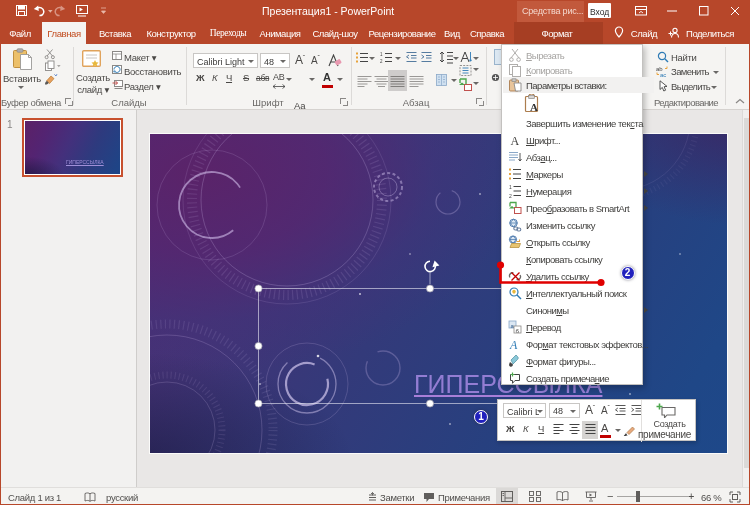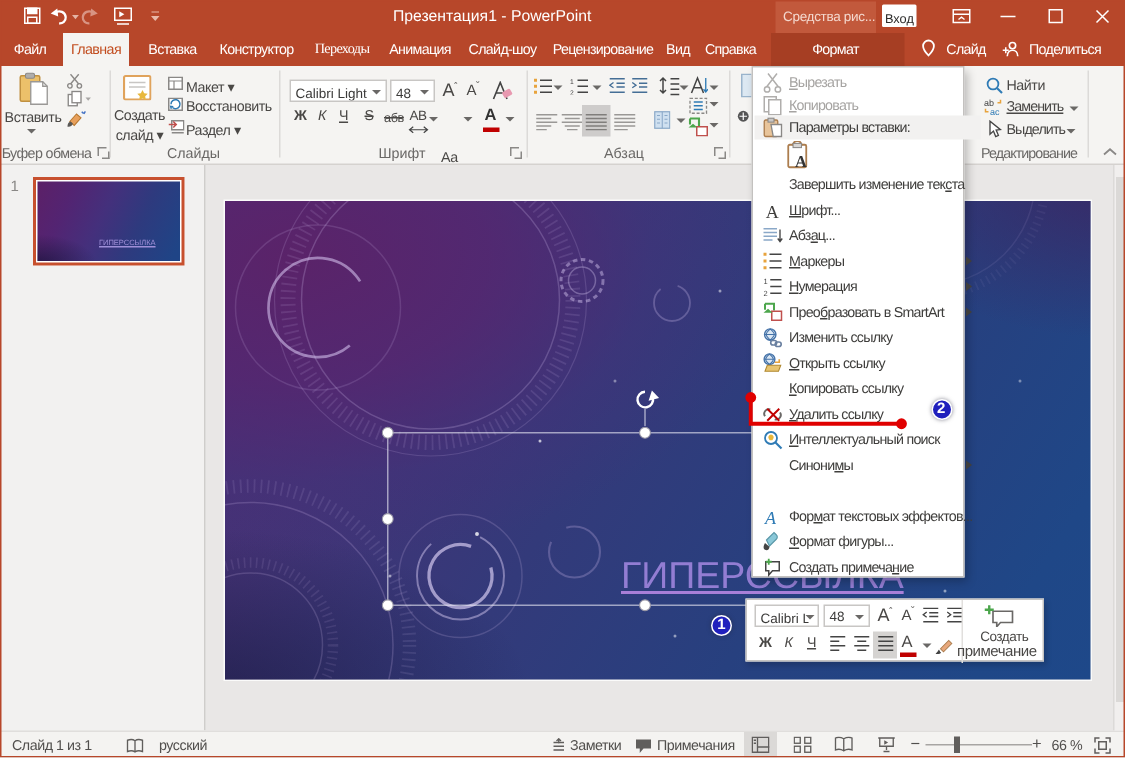--- a/index.html
+++ b/index.html
@@ -295,21 +295,21 @@
   <svg class="abs" style="left:657px;top:7px" width="12" height="12" viewBox="0 0 12 12">
     <circle cx="5" cy="5" r="3.6" fill="none" stroke="#2f7bb5" stroke-width="1.2"></circle>
     <path d="M7.8 7.8 L11 11" stroke="#2f7bb5" stroke-width="1.4"></path>
   </svg>
   <span class="rtxt" style="left:671px;top:8px;">Найти</span>
   <svg class="abs" style="left:655px;top:21px" width="14" height="12" viewBox="0 0 14 12">
     <text x="1" y="5.5" font-size="6" fill="#444" font-family="Liberation Sans">ab</text>
     <text x="5" y="11.5" font-size="6" fill="#2f7bb5" font-family="Liberation Sans">ac</text>
     <path d="M2 7.5 l0 2 l2 0 M10 3.5 l2 0 l0 -2" stroke="#e8a33c" fill="none" stroke-width="1"></path>
   </svg>
-  <span class="rtxt" style="left:671px;top:22px;letter-spacing:-0.6px;text-decoration:underline;">Заменить</span>
+  <span class="rtxt" style="left:671px;top:22px;letter-spacing:-0.6px;">Заменить</span>
   <div class="darr" style="left:713px;top:27px;"></div>
   <svg class="abs" style="left:658px;top:36px" width="10" height="12" viewBox="0 0 10 12">
     <path d="M2 0.8 L2 9.5 L4.3 7.4 L5.8 11 L7.6 10.2 L6.1 6.7 L9 6.4 Z" fill="#fff" stroke="#444" stroke-width="0.9"></path>
   </svg>
   <span class="rtxt" style="left:671px;top:37px;letter-spacing:-0.6px;">Выделить</span>
   <div class="darr" style="left:711px;top:42px;"></div>
 </div>
 
 <div class="abs" id="panel">
   <span class="abs" style="left:7px;top:9px;font-size:10px;color:#8a8886;">1</span>
@@ -514,20 +514,29 @@
         <circle cx="6" cy="6" r="4" fill="none" stroke="#2f7bb5" stroke-width="1.2"></circle>
         <path d="M9 9 L13 13" stroke="#2f7bb5" stroke-width="1.4"></path>
         <path d="M4.5 6.5 a1.8 1.8 0 1 1 3 0 l-0.6 1 l-1.8 0 z" fill="#e8b83c"></path>
       </svg>
     <span class="t"><u>И</u>нтеллектуальный поиск</span>
   </div>
   <div class="mi" style="top:257px;">
       <span class="t">Синони<u>м</u>ы</span>
       <div class="sub"></div>
     </div>
+  <div class="mi" style="top:274px;">
+    <svg class="ic" viewBox="0 0 14 14">
+        <rect x="1" y="1" width="7" height="7" fill="#dce8f4" stroke="#8aa8c8" stroke-width="0.8"></rect>
+        <text x="2.5" y="7.5" font-size="6" fill="#2f5b8a" font-family="Liberation Sans">а</text>
+        <rect x="6" y="6" width="7" height="7" fill="#fff" stroke="#8a8886" stroke-width="0.8"></rect>
+        <text x="7.5" y="12.5" font-size="6" fill="#444" font-family="Liberation Sans">б</text>
+      </svg>
+    <span class="t"><u>П</u>еревод</span>
+  </div>
   <div class="mi" style="top:291px;">
     <svg class="ic" viewBox="0 0 14 14">
         <text x="2" y="12" font-size="12" font-style="italic" fill="#2f7bb5" font-family="Liberation Serif">A</text>
       </svg>
     <span class="t">Фор<u>м</u>ат текстовых эффектов...</span>
   </div>
   <div class="mi" style="top:308px;">
     <svg class="ic" viewBox="0 0 14 14">
         <path d="M3 6 L8 1 l1.5 1.5 a2 2 0 0 1 0 3 L5 10 z" fill="#8ac8d8" stroke="#5a98a8" stroke-width="0.8"></path>
         <path d="M2 8 c-1 2 -1.5 3.5 0 4.5 c1.5 1 3 -0.5 3 -2" fill="#444"></path>

